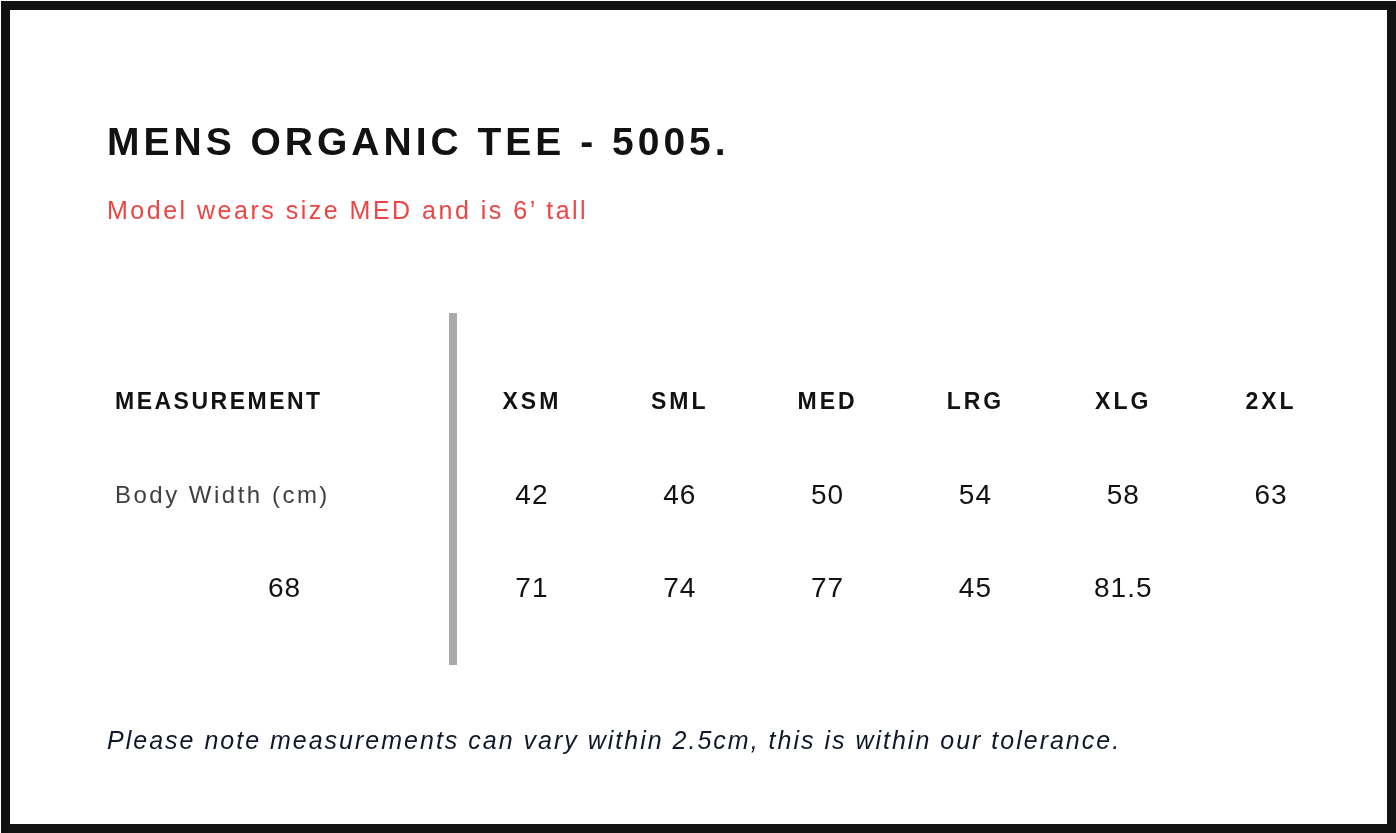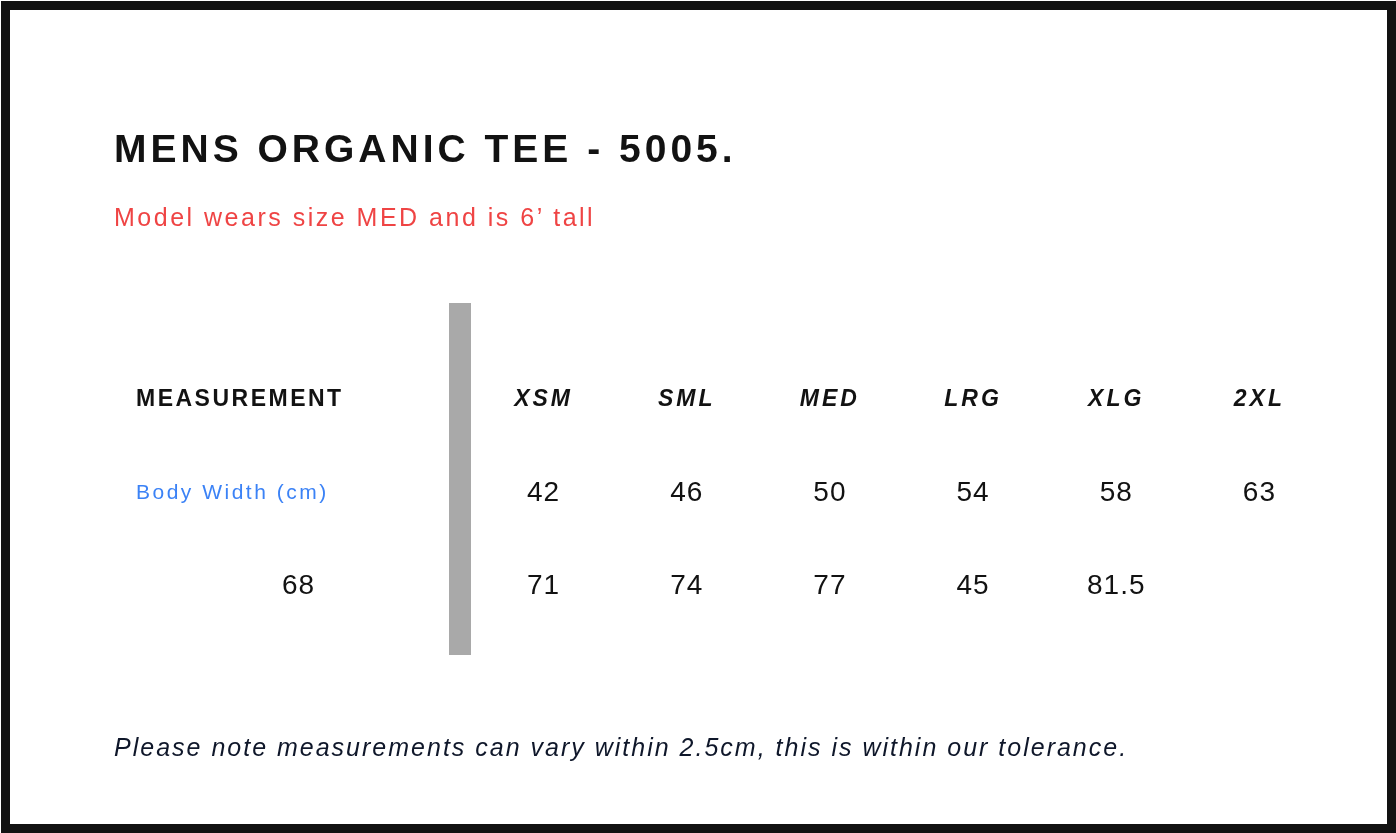--- a/index.html
+++ b/index.html
@@ -1,15 +1,15 @@
 <!DOCTYPE html>
 <html><head>
 <meta charset="utf-8">
 <style>
-  * { margin: 0; padding: 11px; box-sizing: border-box; }
+  * { margin: 0; padding: 4px; box-sizing: border-box; }
   html, body {
     width: 1396px; height: 833px;
     background: #ffffff;
     font-family: "Liberation Sans", "DejaVu Sans", sans-serif;
     overflow: hidden;
   }
   .frame {
     position: absolute;
     left: 1px; top: 1px; right: 0; bottom: 0;
     border: 9px solid #121212;
@@ -27,21 +27,21 @@
   .subtitle {
     position: absolute;
     left: 93px; top: 182px;
     font-size: 25px;
     letter-spacing: 2.5px;
     color: #ef4444;
     white-space: nowrap;
   }
   .size-table {
     position: absolute;
-    left: 93px; top: 293px;
+    left: 93px; top: 303px;
     width: 1250px; height: 352px;
   }
   .divider {
     position: absolute;
     left: 346px; top: 0;
     width: 2px; height: 352px;
     background: #a9a9a9;
   }
   .t-row {
     display: grid;
@@ -56,26 +56,25 @@
     font-size: 23px;
     font-weight: 700;
     letter-spacing: 2.5px;
     color: #121212;
   }
   .head-size {
     font-size: 23px;
     font-weight: 700;
     letter-spacing: 3px;
     color: #121212;
-    font-style: italic;
   }
   .row-label {
-    font-size: 21px;
+    font-size: 24px;
     letter-spacing: 2.5px;
-    color: #3b82f6;
+    color: #404040;
   }
   .value {
     font-size: 28px;
     letter-spacing: 1px;
     color: #121212;
   }
   .footnote {
     position: absolute;
     left: 93px; top: 712px;
     font-size: 25px;

